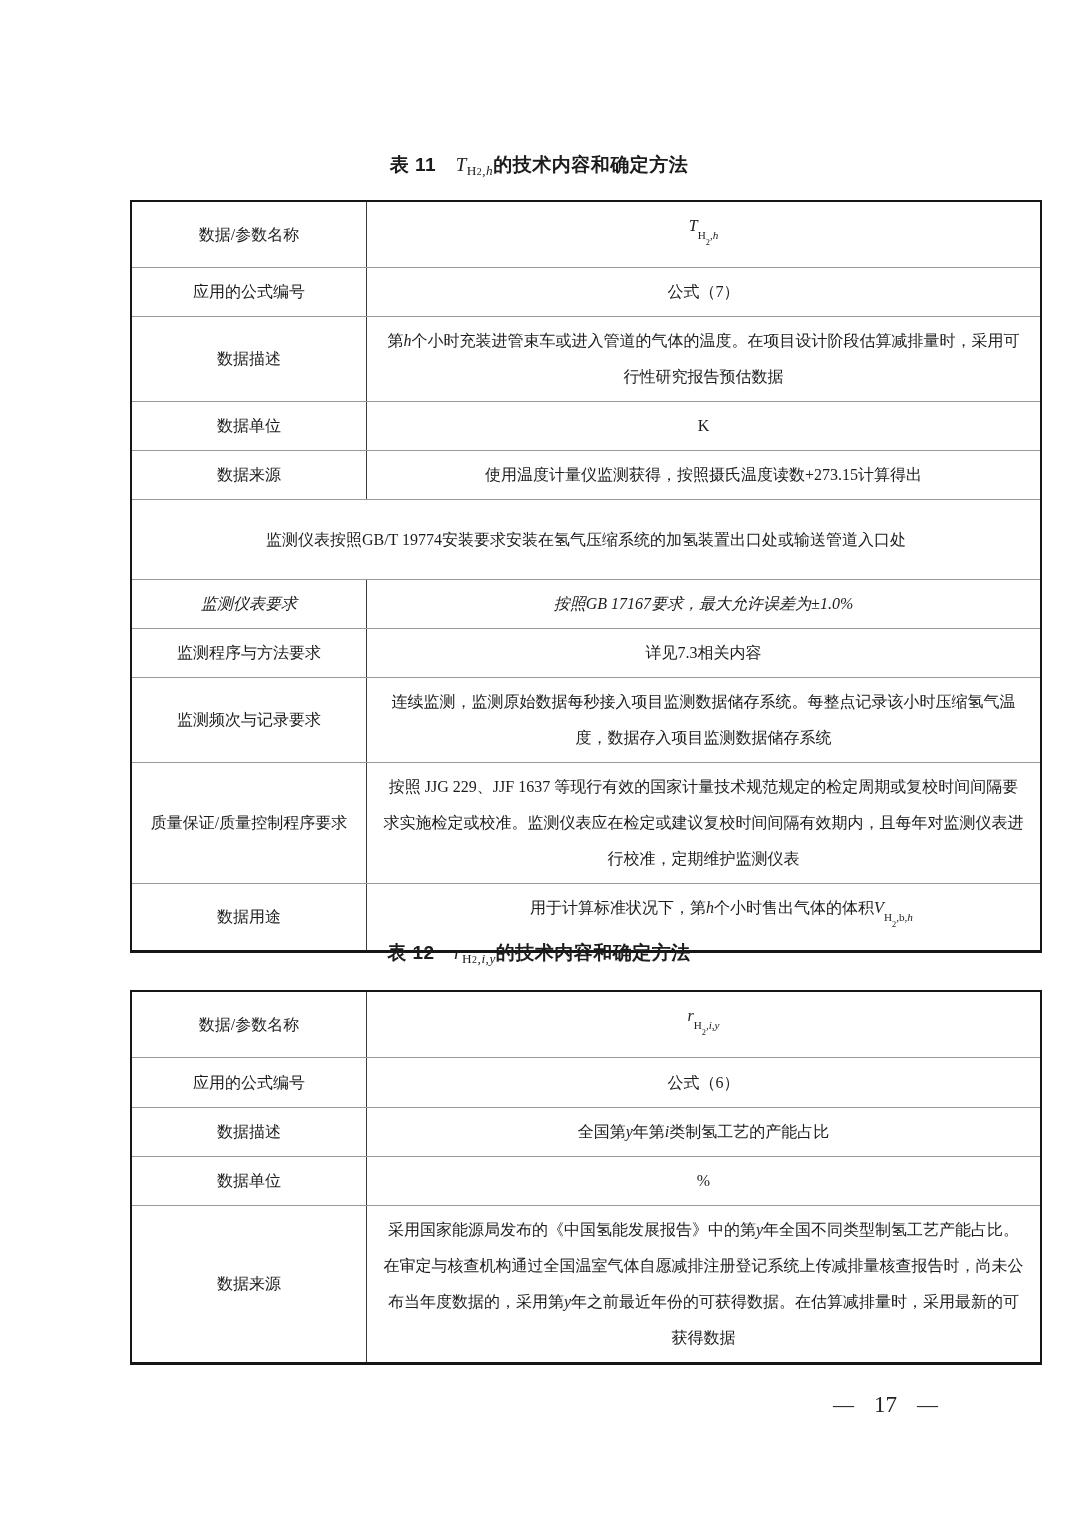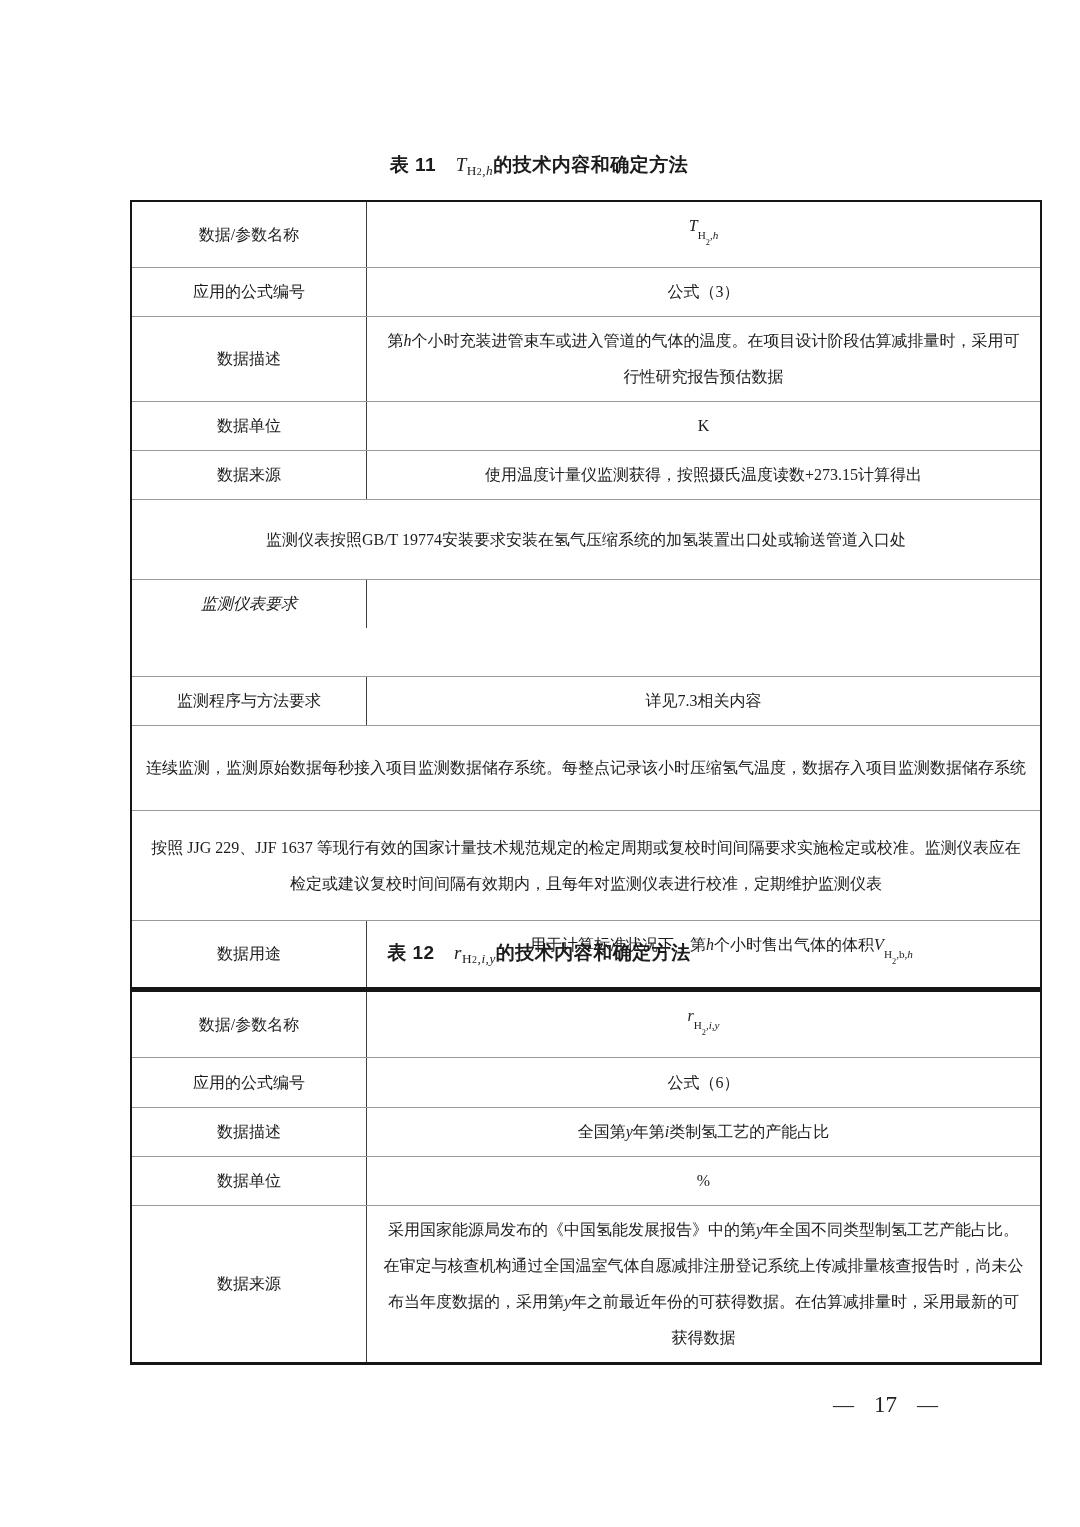--- a/index.html
+++ b/index.html
@@ -56,21 +56,21 @@
         </div>
         <div class="cell cell-content">
           <div class="cell-inner"><span class="it">T</span><span class="sub1">H</span><span class="sub2">2</span><span class="sub1">,</span><span class="sub1 it">h</span></div>
         </div>
       </div>
       <div class="row" style="min-height: 48px;">
         <div class="cell cell-label">
           <div class="cell-inner">应用的公式编号</div>
         </div>
         <div class="cell cell-content">
-          <div class="cell-inner"><span>公式（3）</span></div>
+          <div class="cell-inner"><span>公式（7）</span></div>
         </div>
       </div>
       <div class="row" style="min-height: 85px;">
         <div class="cell cell-label">
           <div class="cell-inner">数据描述</div>
         </div>
         <div class="cell cell-content">
           <div class="cell-inner"><span>第</span><span class="it">h</span><span>个小时充装进管束车或进入管道的气体的温度。在项目设计阶段估算减排量时，采用可行性研究报告预估数据</span></div>
         </div>
       </div>
@@ -92,35 +92,44 @@
       </div>
       <div class="row" style="min-height: 80px;">
         <div class="cell cell-content">
           <div class="cell-inner"><span>监测仪表按照GB/T 19774安装要求安装在氢气压缩系统的加氢装置出口处或输送管道入口处</span></div>
         </div>
       </div>
       <div class="row" style="min-height: 47px; font-style: italic;">
         <div class="cell cell-label">
           <div class="cell-inner">监测仪表要求</div>
         </div>
+        <div class="cell cell-content">
+          <div class="cell-inner"><span>按照GB 17167要求，最大允许误差为±1.0%</span></div>
+        </div>
       </div>
-      <div class="row" style="min-height: 48px; margin-top: 48px;">
+      <div class="row" style="min-height: 48px;">
         <div class="cell cell-label">
           <div class="cell-inner">监测程序与方法要求</div>
         </div>
         <div class="cell cell-content">
           <div class="cell-inner"><span>详见7.3相关内容</span></div>
         </div>
       </div>
       <div class="row" style="min-height: 85px;">
+        <div class="cell cell-label">
+          <div class="cell-inner">监测频次与记录要求</div>
+        </div>
         <div class="cell cell-content">
           <div class="cell-inner"><span>连续监测，监测原始数据每秒接入项目监测数据储存系统。每整点记录该小时压缩氢气温度，数据存入项目监测数据储存系统</span></div>
         </div>
       </div>
       <div class="row" style="min-height: 110px;">
+        <div class="cell cell-label">
+          <div class="cell-inner">质量保证/质量控制程序要求</div>
+        </div>
         <div class="cell cell-content">
           <div class="cell-inner"><span>按照 JJG 229、JJF 1637 等现行有效的国家计量技术规范规定的检定周期或复校时间间隔要求实施检定或校准。监测仪表应在检定或建议复校时间间隔有效期内，且每年对监测仪表进行校准，定期维护监测仪表</span></div>
         </div>
       </div>
       <div class="row" style="min-height: 48px; gap: 36px;">
         <div class="cell cell-label">
           <div class="cell-inner">数据用途</div>
         </div>
         <div class="cell cell-content">
           <div class="cell-inner"><span>用于计算标准状况下，第</span><span class="it">h</span><span>个小时售出气体的体积</span><span class="it">V</span><span class="sub1">H</span><span class="sub2">2</span><span class="sub1">,b,</span><span class="sub1 it">h</span></div>

